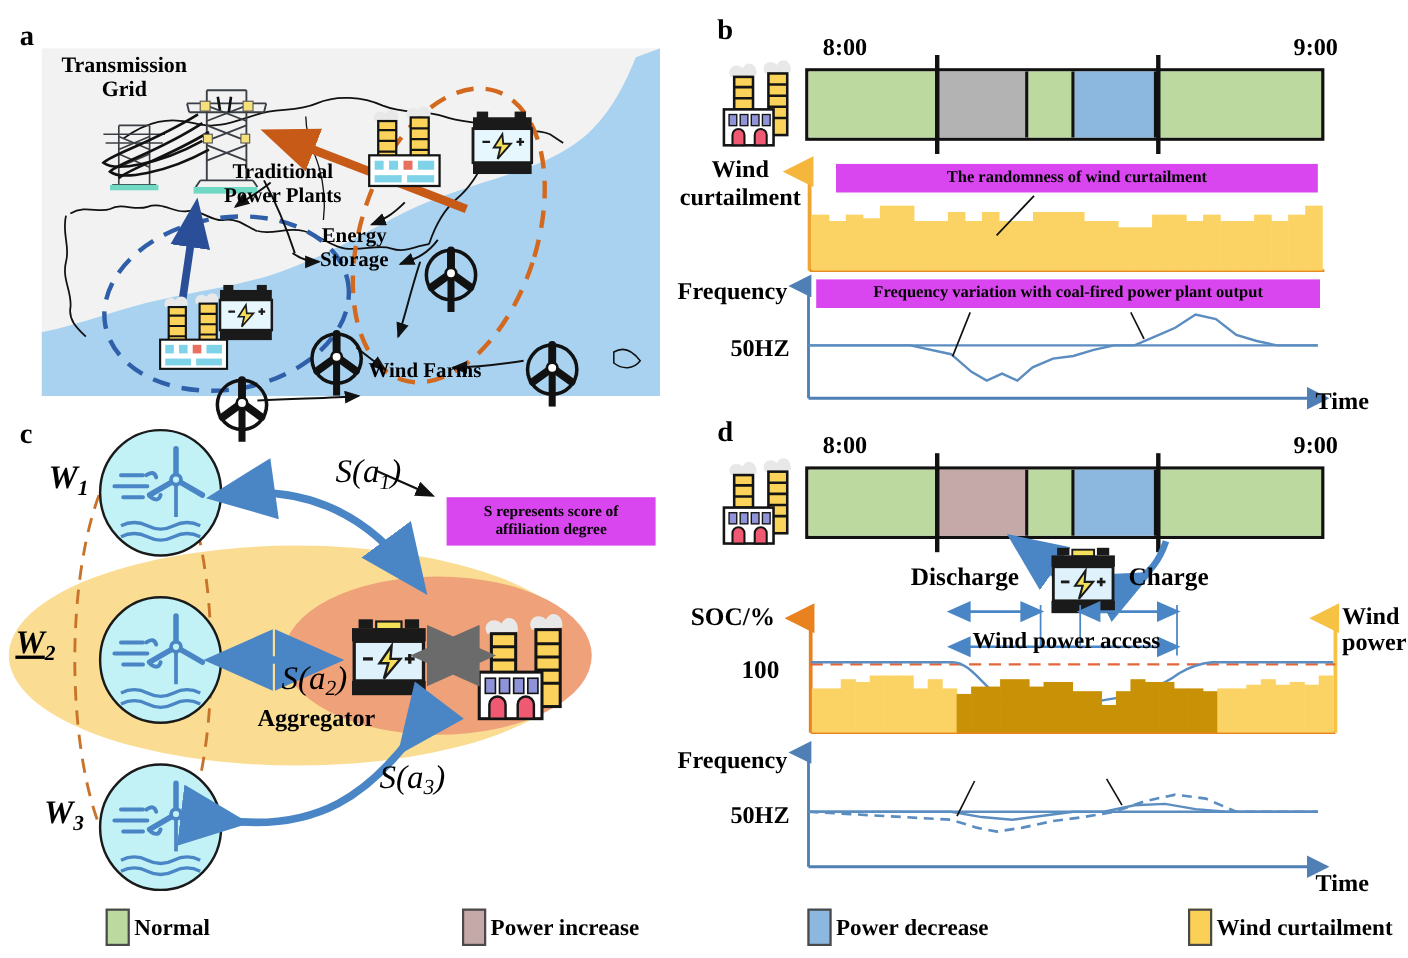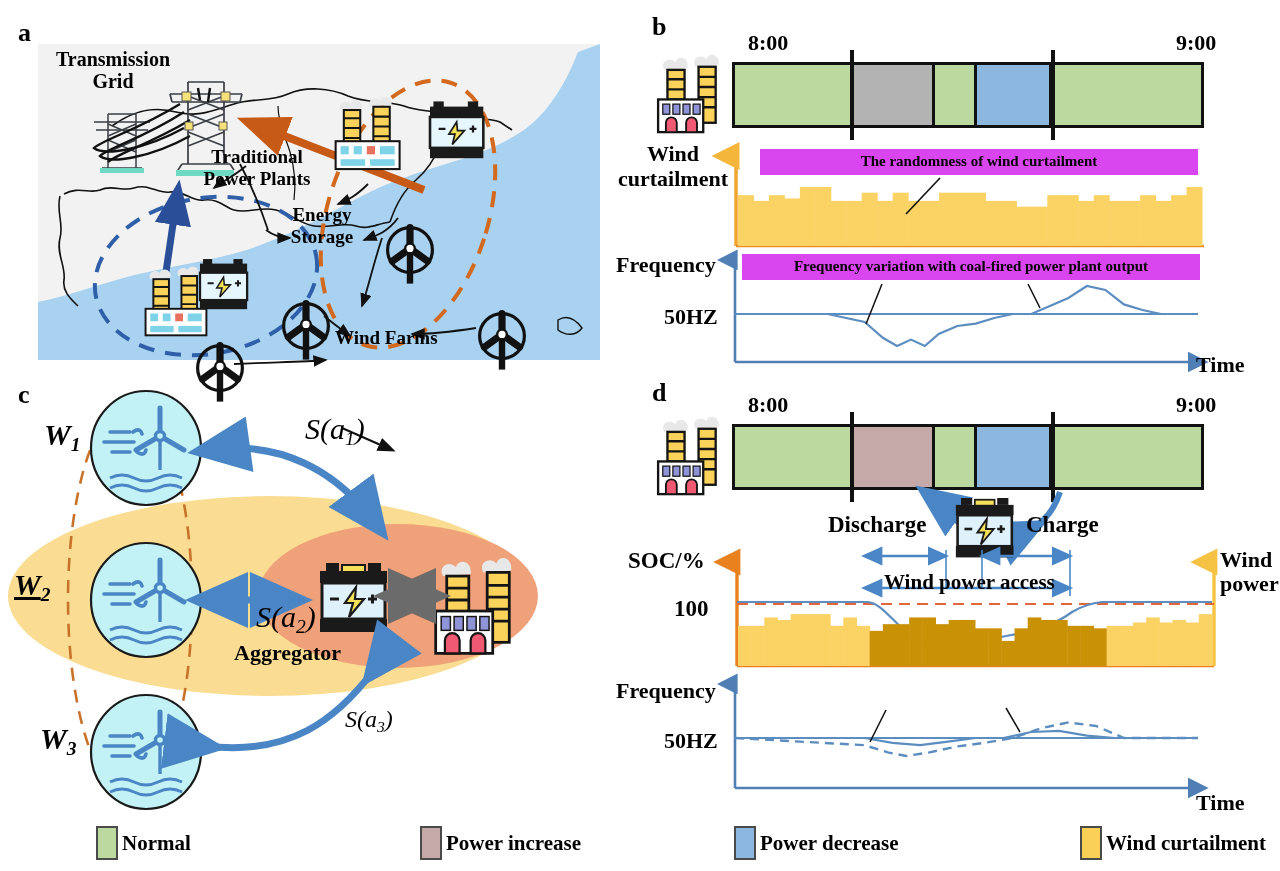--- a/index.html
+++ b/index.html
@@ -419,24 +419,28 @@
   <div class="lbl mathi" style="left:40px;top:722px;font-size:30px;">
     <span>W</span><span class="sub">3</span>
   </div>
 
   <div class="mathi" style="position:absolute;left:305px;top:412px;font-size:30px;">
     <span>S(a</span><span class="sub">1</span><span>)</span>
   </div>
   <div class="mathi" style="position:absolute;left:236px;top:600px;font-size:30px;margin-left:20px;">
     <span>S(a</span><span class="sub">2</span><span>)</span>
   </div>
-  <div class="mathi" style="position:absolute;left:345px;top:690px;font-size:24px;margin-top:16px;">
+  <div class="mathi" style="position:absolute;left:345px;top:690px;font-size:30px;">
     <span>S(a</span><span class="sub">3</span><span>)</span>
   </div>
 
+  <div class="callout" style="left:406px;top:452px;width:190px;height:44px;font-size:14px;flex-direction:column;">
+    <span>S represents score of</span>
+    <span>affiliation degree</span>
+  </div>
 
   <div class="lbl" style="left:234px;top:640px;font-size:22px;">Aggregator</div>
 
   <div class="panel-letter" style="left:652px;top:378px;">d</div>
 
   <div class="lbl" style="left:748px;top:392px;font-size:22px;">8:00</div>
   <div class="lbl" style="left:1176px;top:392px;font-size:22px;">9:00</div>
 
   <svg style="position:absolute;left:655px;top:412px;" width="70" height="88" viewBox="0 0 90 110">
     <path d="M12,24 C6,14 18,6 26,14 C30,4 44,8 42,22" fill="#e8e8e8"></path>

